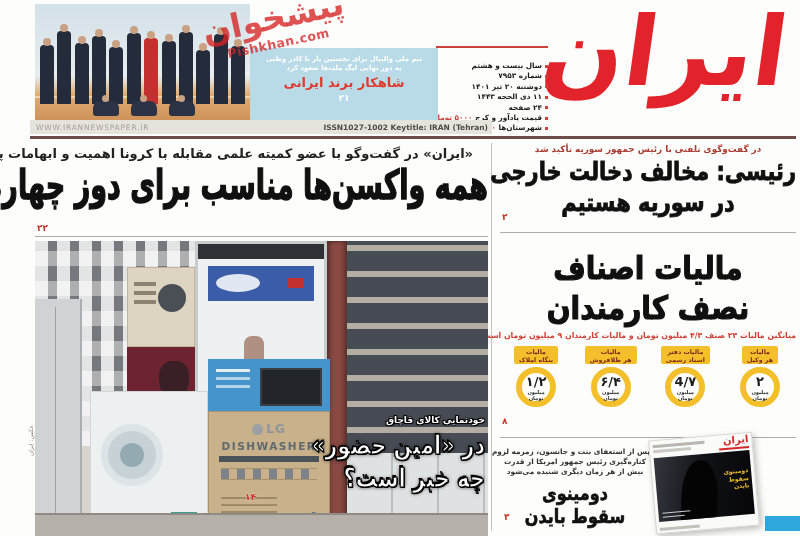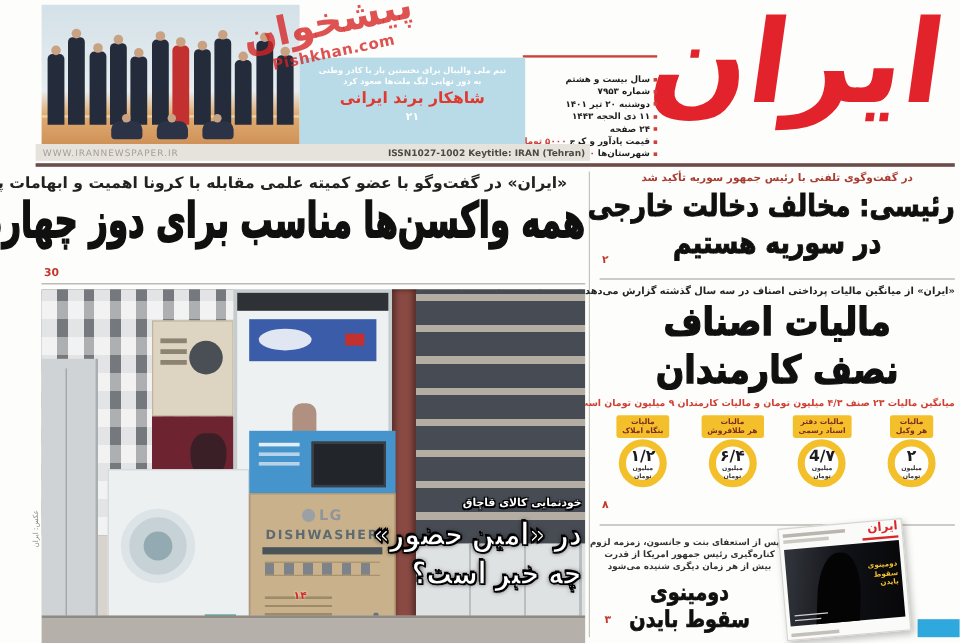--- a/index.html
+++ b/index.html
@@ -224,32 +224,31 @@
 
   <div class="grayband">
     <span class="url">WWW.IRANNEWSPAPER.IR</span>
     <span class="issn">ISSN1027-1002 Keytitle: IRAN (Tehran)</span>
   </div>
   <div class="mainrule"></div>
   <div class="vdivider"></div>
 
   <div class="kicker vac-kicker">«ایران» در گفت‌وگو با عضو کمیته علمی مقابله با کرونا اهمیت و ابهامات پیرامون تزریق «دوز یادآور» واکسن کرونا را بررسی می‌کند</div>
   <div class="headline vac-title">همه واکسن‌ها مناسب برای دوز چهارم</div>
-  <div class="pagenum" style="left:37px; top:223px;">30</div>
+  <div class="pagenum" style="left:37px; top:223px;">۲۲</div>
   <div class="hrule" style="left:35px; top:236px; width:453px;"></div>
 
   <div class="kicker syr-kicker">در گفت‌وگوی تلفنی با رئیس جمهور سوریه تأکید شد</div>
   <div class="headline syr-title">
     <div>رئیسی: مخالف دخالت خارجی</div>
     <div>در سوریه هستیم</div>
   </div>
   <div class="pagenum" style="left:502px; top:212px;">۲</div>
   <div class="hrule" style="left:500px; top:232px; width:296px;"></div>
 
-  <div class="kicker tax-kicker">«ایران» از میانگین مالیات پرداختی اصناف در سه سال گذشته گزارش می‌دهد</div>
   <div class="headline tax-title">
     <div>مالیات اصناف</div>
     <div>نصف کارمندان</div>
   </div>
   <div class="tax-sub">میانگین مالیات ۲۳ صنف ۴/۳ میلیون تومان و مالیات کارمندان ۹ میلیون تومان است</div>
 
   <div class="badges">
     <div class="badge">
       <span class="tag"><span>مالیات</span><br><span>هر وکیل</span></span>
       <div class="circle">

